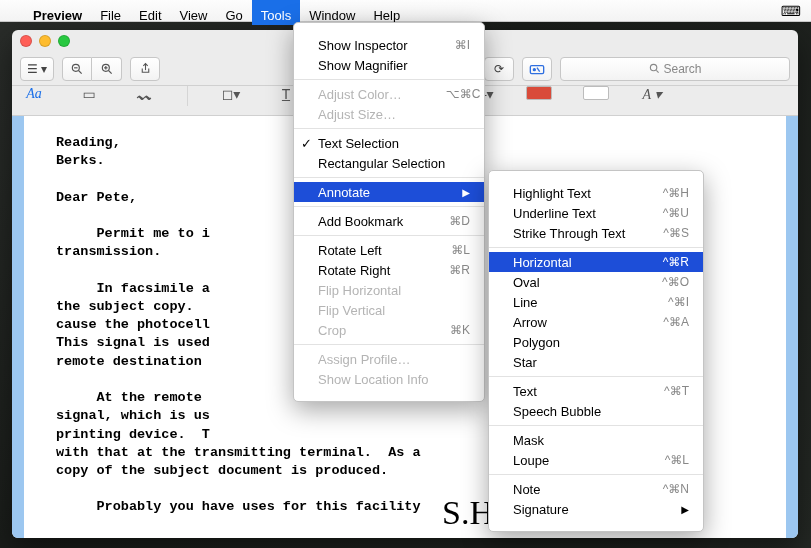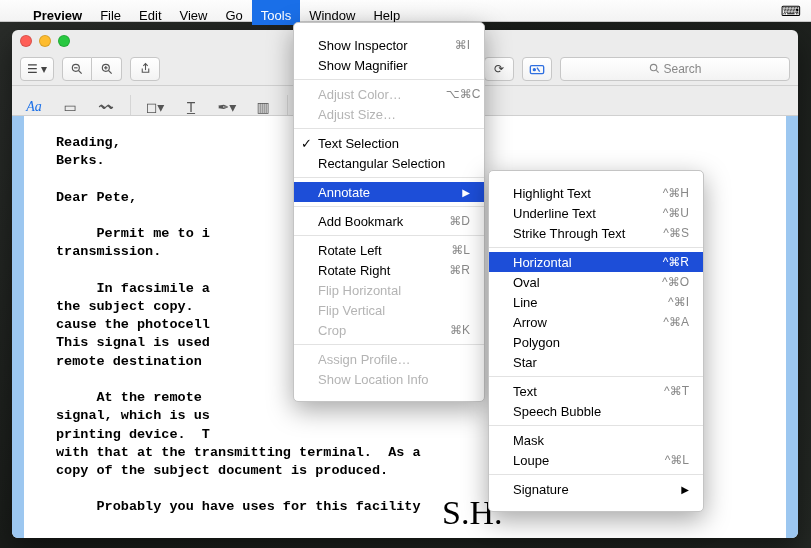--- a/index.html
+++ b/index.html
@@ -18,21 +18,21 @@
   .toolbar { height:34px; border-bottom:1px solid #d0d0d0; display:flex; align-items:center; padding:0 8px; gap:8px; }
   .tbtn { height:24px; min-width:30px; border:1px solid #c7c7c7; border-radius:4px; background:linear-gradient(#fff,#f3f3f3); display:flex; align-items:center; justify-content:center; padding:0 6px; font-size:12px; color:#444;}
   .tbtn.blue { color:#2f6fe0; }
   .tgroup { display:flex; gap:0; }
   .tgroup .tbtn:first-child{ border-top-right-radius:0;border-bottom-right-radius:0;}
   .tgroup .tbtn:last-child{ border-top-left-radius:0;border-bottom-left-radius:0; border-left:none;}
   .stretch { flex:1; }
   .search { flex:1; max-width:230px; }
   .search .tbtn { width:100%; color:#888; font-size:12px;}
   
-  .markbar { height:30px; border-bottom:1px solid #d0d0d0; display:flex; align-items:flex-end; padding:0 10px; gap:12px; color:#555; font-size:14px;}
+  .markbar { height:30px; border-bottom:1px solid #d0d0d0; display:flex; align-items:flex-start; padding:0 10px; gap:31px; color:#555; font-size:14px;}
   .markbar .mb { width:24px; text-align:center; }
   .markbar .mb.act { color:#1a6fe8; }
   .markbar .sep { width:1px; height:20px; background:#d5d5d5; }
   .markbar .sw { width:26px; height:14px; border:1px solid #bcbcbc; border-radius:2px; }
   .markbar .sw.white{background:#fff}
   
   .docwrap { position:absolute; top:86px; left:0; right:0; bottom:0; background:#9cc7f0; padding:0 12px; border-bottom-left-radius:6px; border-bottom-right-radius:6px; overflow:hidden;}
   .page { background:#fff; width:100%; height:100%; padding:18px 32px; font-family:"Courier New",monospace; font-size:13.5px; font-weight:bold; line-height:1.35; color:#000; white-space:pre-wrap;}
   .sig { font-family: "Brush Script MT", cursive; font-size:34px; font-weight:normal; position:absolute; left:430px; bottom:6px;}
   
@@ -269,16 +269,20 @@
     <hr>
     <div class="row">
       <span>Mask</span>
     </div>
     <div class="row">
       <span>Loupe</span>
       <span class="sc">^⌘L</span>
     </div>
     <hr>
     <div class="row">
+      <span>Note</span>
+      <span class="sc">^⌘N</span>
+    </div>
+    <div class="row">
       <span>Signature</span>
       <span class="arrow">▶</span>
     </div>
   </div>
 
 </body></html>

